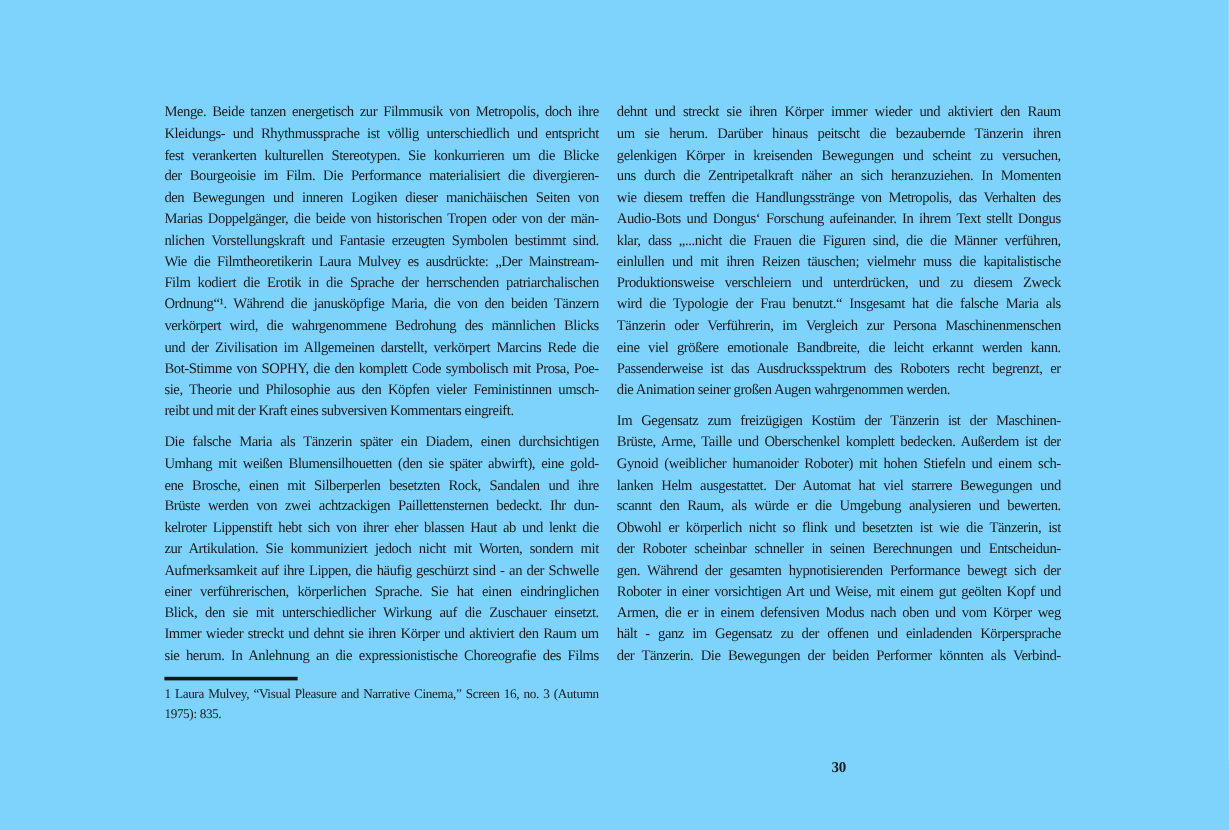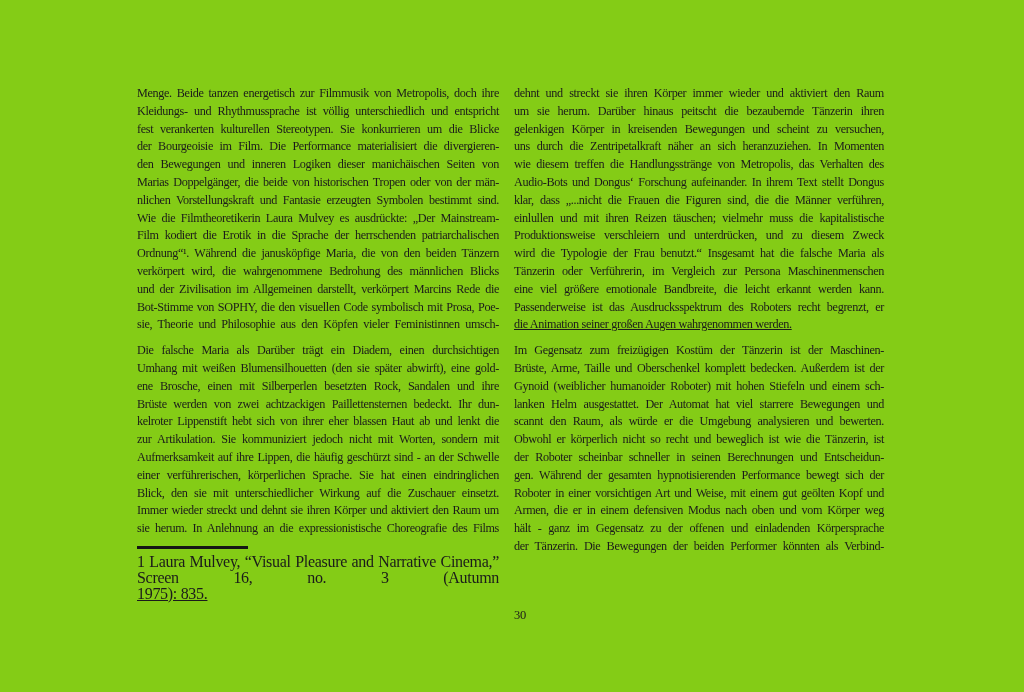--- a/index.html
+++ b/index.html
@@ -11,87 +11,89 @@
     width: 1024px;
     height: 692px;
     position: relative;
     overflow: hidden;
     font-family: "Liberation Serif", serif;
     color: #1b1b1b;
   }
   .page {
     position: absolute;
     inset: 0;
-    background: #84cc16;
+    background: #7dd3fc;
     padding-left: 14px;
   }
   .column {
     position: absolute;
     top: 85px;
   }
   .col-left  { left: 137px; width: 362px; }
   .col-right { left: 514px; width: 370px; }
 
   .para { margin: 0 0 8px 0; }
 
   .line {
     font-size: 12.2px;
     line-height: 17.8px;
     letter-spacing: -0.35px;
     text-align: justify;
     text-align-last: justify;
     white-space: normal;
   }
-  .line.pl { text-align-last: left; text-decoration: underline; }
+  .line.pl { text-align-last: left; }
 
   .fnrule {
     width: 111px;
     height: 3px;
     background: #151515;
     margin: 4px 0 5px 0;
   }
   .fn .line {
-    font-size: 16px;
+    font-size: 11px;
     line-height: 15.8px;
     letter-spacing: -0.3px;
   }
 
   .page-number {
     position: absolute;
     left: 514px;
-    top: 608px;
+    top: 632px;
     width: 370px;
-    text-align: left;
+    text-align: center;
     font-size: 12.5px;
     letter-spacing: -0.2px;
+    font-weight: bold;
   }
 </style>
 </head>
 <body>
 
 <div class="page">
   <div class="column col-left">
       <div class="para">
         <div class="line">Menge. Beide tanzen energetisch zur Filmmusik von Metropolis, doch ihre</div>
         <div class="line">Kleidungs- und Rhythmussprache ist völlig unterschiedlich und entspricht</div>
         <div class="line">fest verankerten kulturellen Stereotypen. Sie konkurrieren um die Blicke</div>
         <div class="line">der Bourgeoisie im Film. Die Performance materialisiert die divergieren-</div>
         <div class="line">den Bewegungen und inneren Logiken dieser manichäischen Seiten von</div>
         <div class="line">Marias Doppelgänger, die beide von historischen Tropen oder von der män-</div>
         <div class="line">nlichen Vorstellungskraft und Fantasie erzeugten Symbolen bestimmt sind.</div>
         <div class="line">Wie die Filmtheoretikerin Laura Mulvey es ausdrückte: „Der Mainstream-</div>
         <div class="line">Film kodiert die Erotik in die Sprache der herrschenden patriarchalischen</div>
         <div class="line">Ordnung“¹. Während die janusköpfige Maria, die von den beiden Tänzern</div>
         <div class="line">verkörpert wird, die wahrgenommene Bedrohung des männlichen Blicks</div>
         <div class="line">und der Zivilisation im Allgemeinen darstellt, verkörpert Marcins Rede die</div>
-        <div class="line">Bot-Stimme von SOPHY, die den visuellen Code symbolisch mit Prosa, Poe-</div>
+        <div class="line">Bot-Stimme von SOPHY, die den komplett Code symbolisch mit Prosa, Poe-</div>
         <div class="line">sie, Theorie und Philosophie aus den Köpfen vieler Feministinnen umsch-</div>
+        <div class="line pl">reibt und mit der Kraft eines subversiven Kommentars eingreift.</div>
       </div>
       <div class="para">
-        <div class="line">Die falsche Maria als Darüber trägt ein Diadem, einen durchsichtigen</div>
+        <div class="line">Die falsche Maria als Tänzerin später ein Diadem, einen durchsichtigen</div>
         <div class="line">Umhang mit weißen Blumensilhouetten (den sie später abwirft), eine gold-</div>
         <div class="line">ene Brosche, einen mit Silberperlen besetzten Rock, Sandalen und ihre</div>
         <div class="line">Brüste werden von zwei achtzackigen Paillettensternen bedeckt. Ihr dun-</div>
         <div class="line">kelroter Lippenstift hebt sich von ihrer eher blassen Haut ab und lenkt die</div>
         <div class="line">zur Artikulation. Sie kommuniziert jedoch nicht mit Worten, sondern mit</div>
         <div class="line">Aufmerksamkeit auf ihre Lippen, die häufig geschürzt sind - an der Schwelle</div>
         <div class="line">einer verführerischen, körperlichen Sprache. Sie hat einen eindringlichen</div>
         <div class="line">Blick, den sie mit unterschiedlicher Wirkung auf die Zuschauer einsetzt.</div>
         <div class="line">Immer wieder streckt und dehnt sie ihren Körper und aktiviert den Raum um</div>
         <div class="line">sie herum. In Anlehnung an die expressionistische Choreografie des Films</div>
@@ -118,21 +120,21 @@
         <div class="line">eine viel größere emotionale Bandbreite, die leicht erkannt werden kann.</div>
         <div class="line">Passenderweise ist das Ausdrucksspektrum des Roboters recht begrenzt, er</div>
         <div class="line pl">die Animation seiner großen Augen wahrgenommen werden.</div>
       </div>
       <div class="para">
         <div class="line">Im Gegensatz zum freizügigen Kostüm der Tänzerin ist der Maschinen-</div>
         <div class="line">Brüste, Arme, Taille und Oberschenkel komplett bedecken. Außerdem ist der</div>
         <div class="line">Gynoid (weiblicher humanoider Roboter) mit hohen Stiefeln und einem sch-</div>
         <div class="line">lanken Helm ausgestattet. Der Automat hat viel starrere Bewegungen und</div>
         <div class="line">scannt den Raum, als würde er die Umgebung analysieren und bewerten.</div>
-        <div class="line">Obwohl er körperlich nicht so recht und beweglich ist wie die Tänzerin, ist</div>
+        <div class="line">Obwohl er körperlich nicht so flink und besetzten ist wie die Tänzerin, ist</div>
         <div class="line">der Roboter scheinbar schneller in seinen Berechnungen und Entscheidun-</div>
         <div class="line">gen. Während der gesamten hypnotisierenden Performance bewegt sich der</div>
         <div class="line">Roboter in einer vorsichtigen Art und Weise, mit einem gut geölten Kopf und</div>
         <div class="line">Armen, die er in einem defensiven Modus nach oben und vom Körper weg</div>
         <div class="line">hält - ganz im Gegensatz zu der offenen und einladenden Körpersprache</div>
         <div class="line">der Tänzerin. Die Bewegungen der beiden Performer könnten als Verbind-</div>
       </div>
     </div>
   <div class="page-number">30</div>
 </div>

